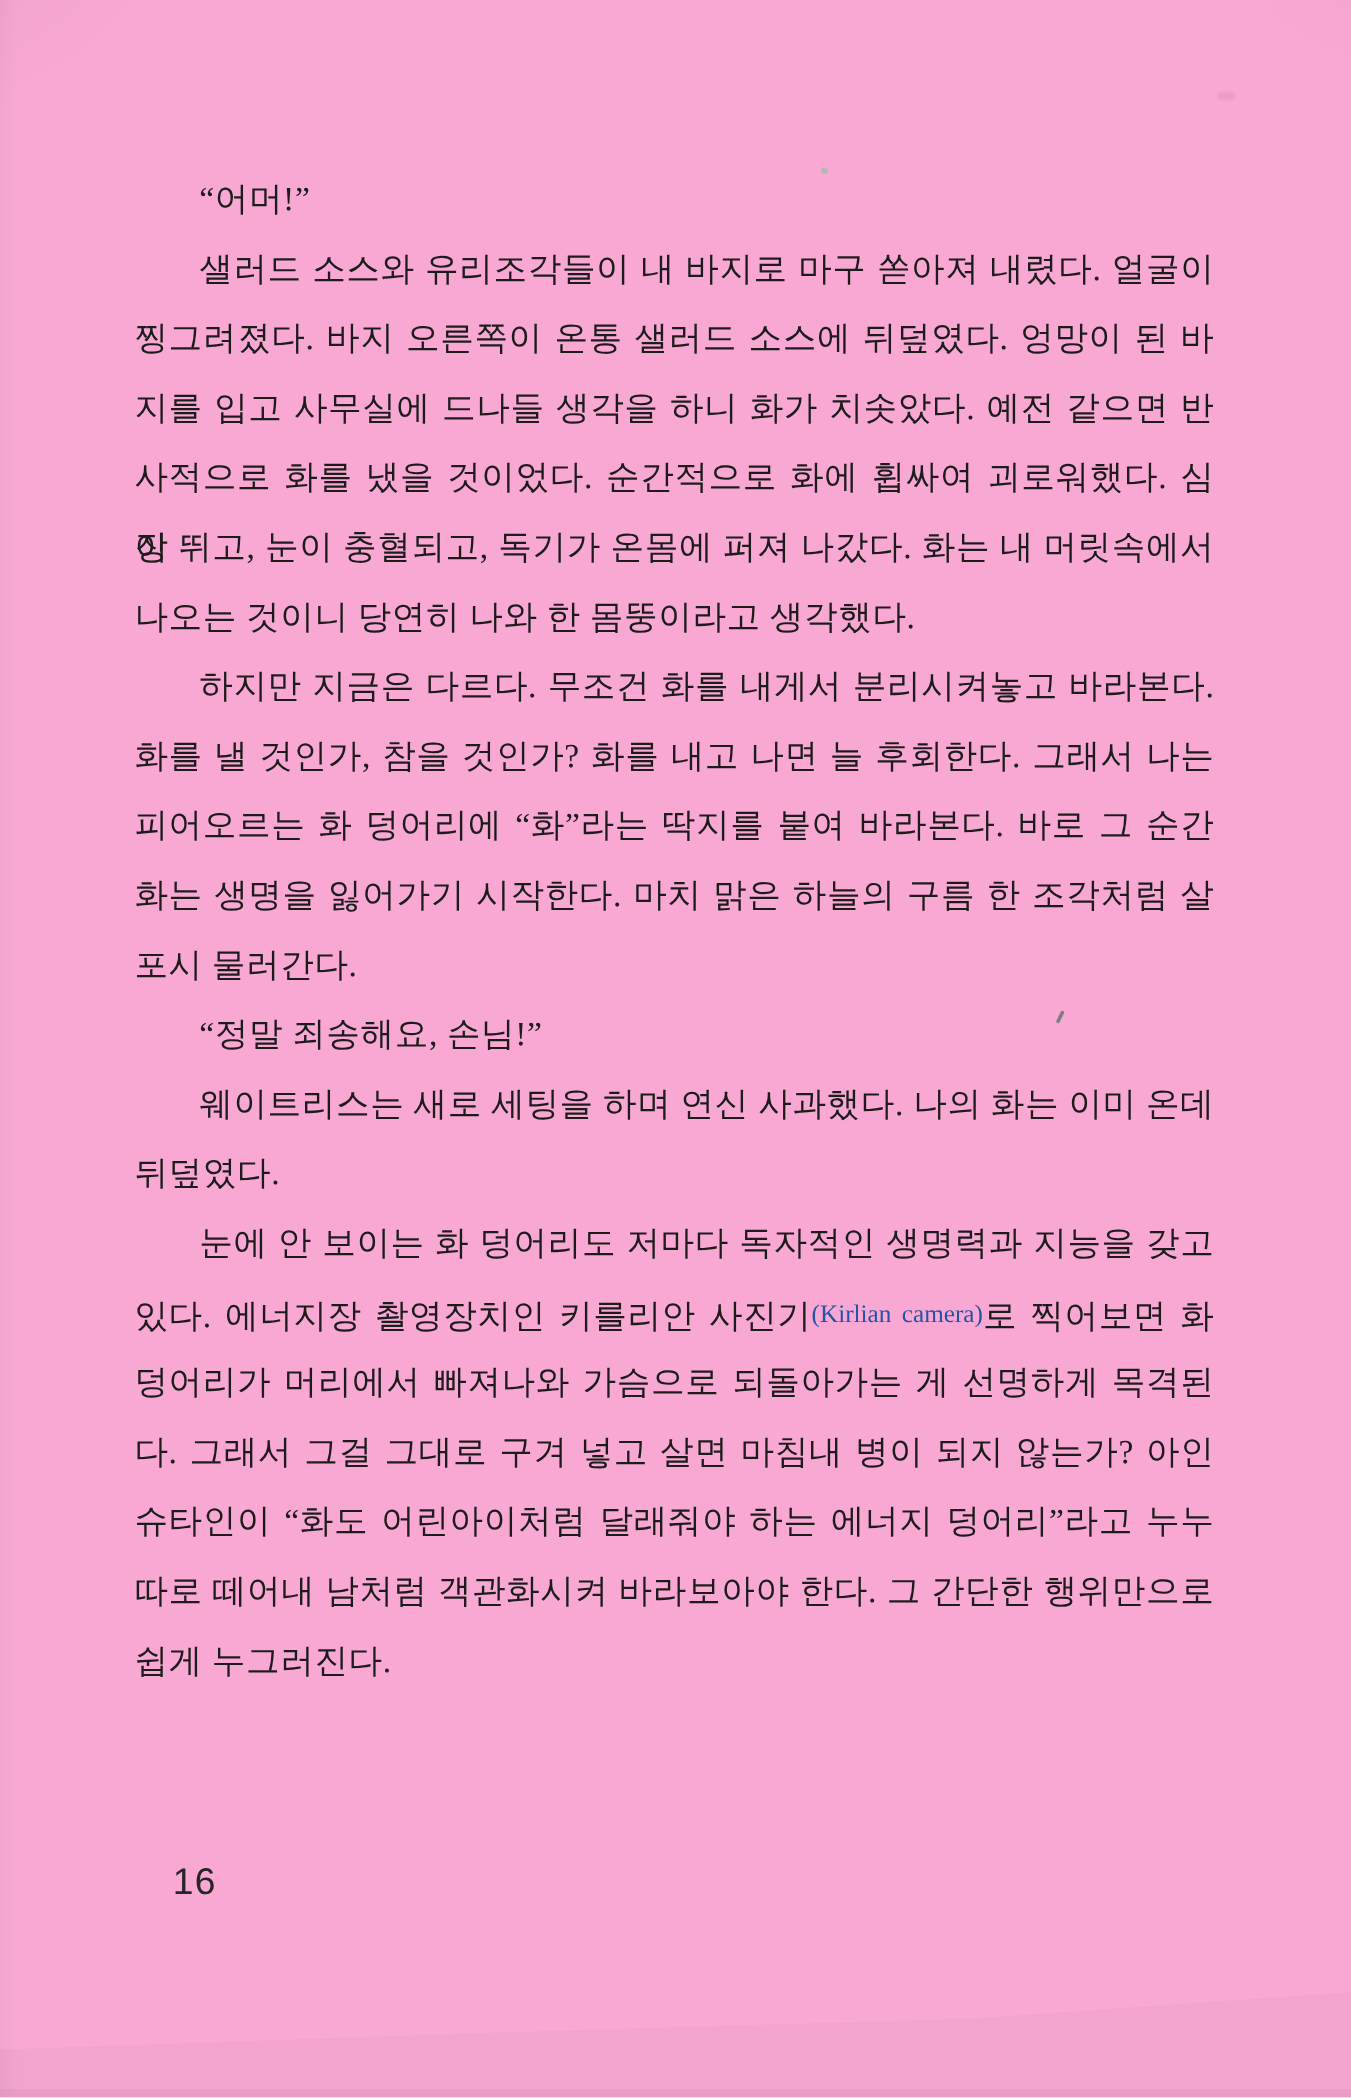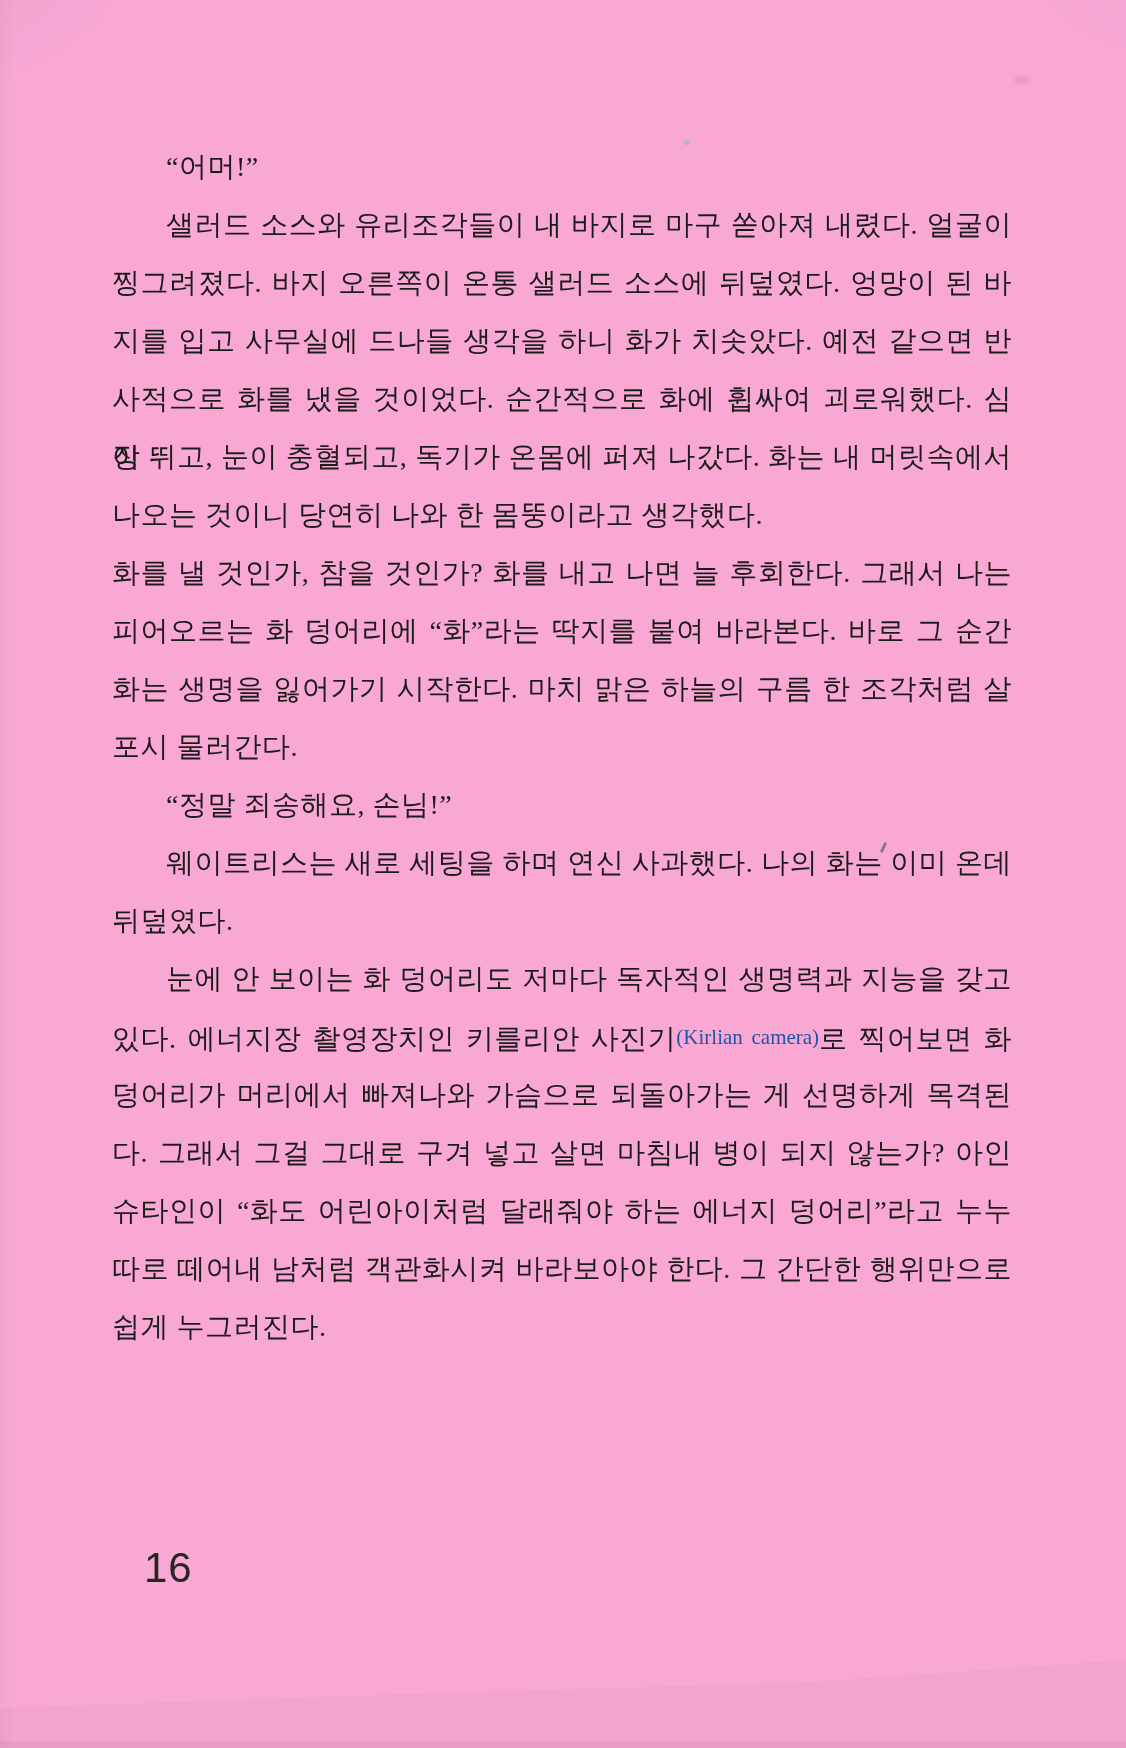--- a/index.html
+++ b/index.html
@@ -88,21 +88,21 @@
     font-size: 21px;
     letter-spacing: 0;
     vertical-align: 4px;
   }
 
   .page-number {
     position: absolute;
     left: 144px;
     top: 1548px;
     font-family: "Liberation Sans", "DejaVu Sans", sans-serif;
-    font-size: 42px;
+    font-size: 31px;
     line-height: 40px;
     color: #262626;
     letter-spacing: 1px;
   }
 </style>
 </head>
 <body>
 
 <div class="page">
 
@@ -117,20 +117,21 @@
   <div class="speck-tick"></div>
 
   <div class="text-block" style="color: rgb(28, 28, 28);">
       <div class="line indent">“어머!”</div>
       <div class="line indent justify">샐러드 소스와 유리조각들이 내 바지로 마구 쏟아져 내렸다. 얼굴이</div>
       <div class="line justify">찡그려졌다. 바지 오른쪽이 온통 샐러드 소스에 뒤덮였다. 엉망이 된 바</div>
       <div class="line justify">지를 입고 사무실에 드나들 생각을 하니 화가 치솟았다. 예전 같으면 반</div>
       <div class="line justify">사적으로 화를 냈을 것이었다. 순간적으로 화에 휩싸여 괴로워했다. 심장</div>
       <div class="line justify">이 뛰고, 눈이 충혈되고, 독기가 온몸에 퍼져 나갔다. 화는 내 머릿속에서</div>
       <div class="line">나오는 것이니 당연히 나와 한 몸뚱이라고 생각했다.</div>
+      <div class="line indent justify">하지만 지금은 다르다. 무조건 화를 내게서 분리시켜놓고 바라본다.</div>
       <div class="line justify">화를 낼 것인가, 참을 것인가? 화를 내고 나면 늘 후회한다. 그래서 나는</div>
       <div class="line justify">피어오르는 화 덩어리에 “화”라는 딱지를 붙여 바라본다. 바로 그 순간</div>
       <div class="line justify">화는 생명을 잃어가기 시작한다. 마치 맑은 하늘의 구름 한 조각처럼 살</div>
       <div class="line">포시 물러간다.</div>
       <div class="line indent">“정말 죄송해요, 손님!”</div>
       <div class="line indent justify">웨이트리스는 새로 세팅을 하며 연신 사과했다. 나의 화는 이미 온데</div>
       <div class="line">뒤덮였다.</div>
       <div class="line indent justify">눈에 안 보이는 화 덩어리도 저마다 독자적인 생명력과 지능을 갖고</div>
       <div class="line justify"><span>있다. 에너지장 촬영장치인 키를리안 사진기</span><span class="annotation" style="color: rgb(35, 83, 164);">(Kirlian camera)</span><span>로 찍어보면 화</span></div>
       <div class="line justify">덩어리가 머리에서 빠져나와 가슴으로 되돌아가는 게 선명하게 목격된</div>

